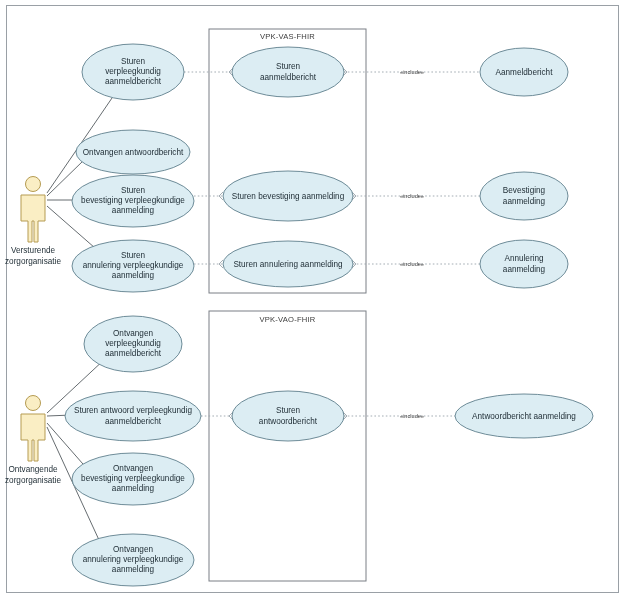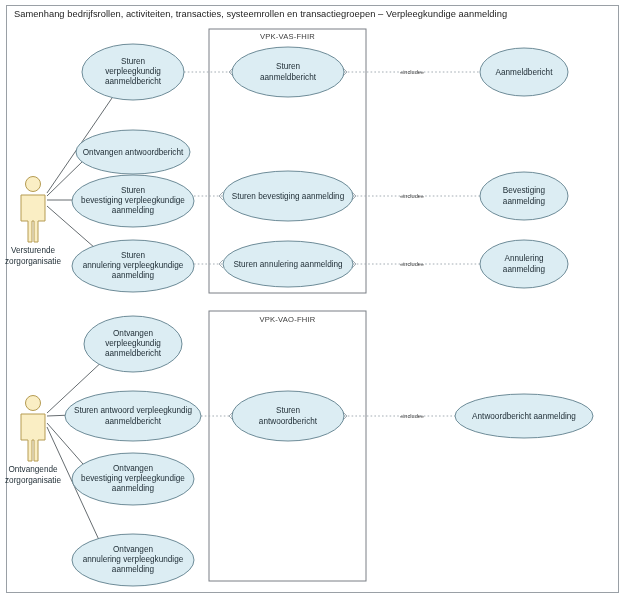--- a/index.html
+++ b/index.html
@@ -98,21 +98,20 @@
     stroke: #9aa4ab;
     stroke-width: 0.9;
     fill: none;
   }
 </style>
 </head>
 <body>
 
 <div id="canvas">
   <div class="frame"></div>
-  <div id="diagram-title">Samenhang bedrijfsrollen, activiteiten, transacties, systeemrollen en transactiegroepen – Verpleegkundige aanmelding</div>
 
   <svg class="layer" viewBox="0 0 626 600">
 
     <g>
       <rect class="pkg-rect" x="209" y="29" width="157" height="264"></rect>
       <text class="pkg-title" x="287.5" y="39">VPK-VAS-FHIR</text>
     </g>
     <g>
       <rect class="pkg-rect" x="209" y="311" width="157" height="270"></rect>
       <text class="pkg-title" x="287.5" y="322">VPK-VAO-FHIR</text>

